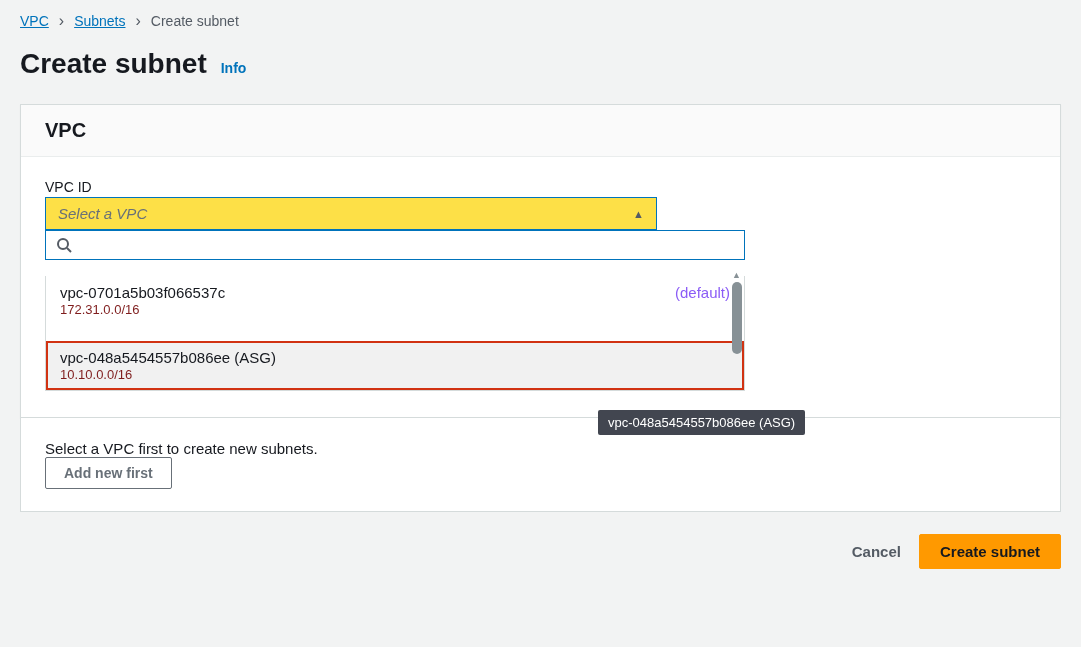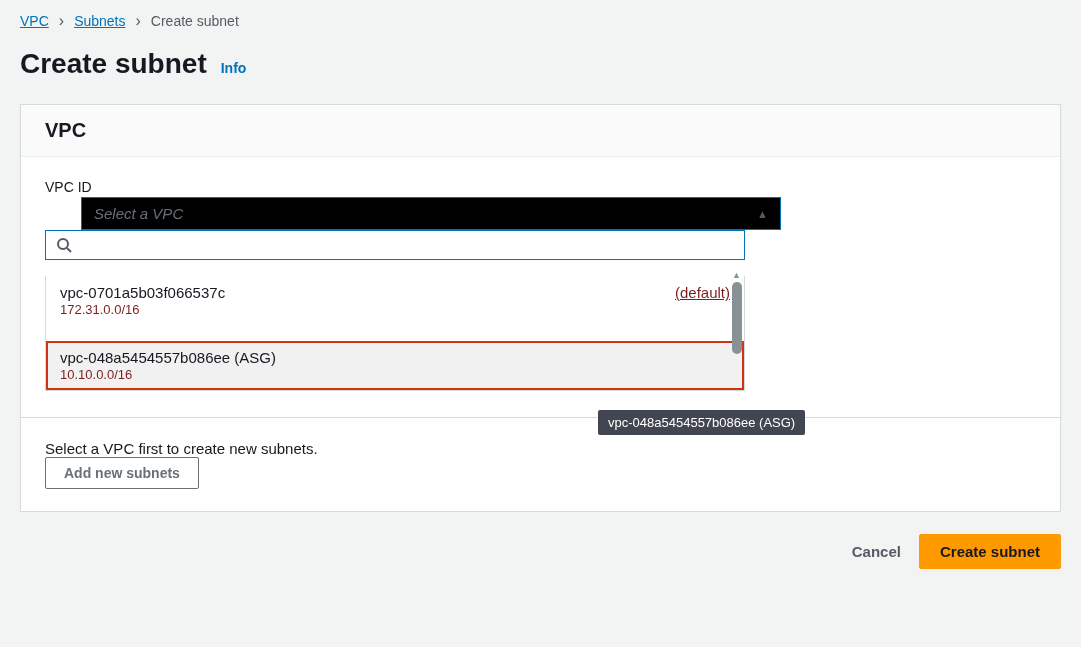--- a/index.html
+++ b/index.html
@@ -72,30 +72,29 @@
       font-weight: 400;
       color: #16191f;
       margin-bottom: 2px;
     }
     .field-desc {
       font-size: 12px;
       color: #687078;
       margin-bottom: 8px;
     }
     .select-box {
-      width: 700px;
+      width: 612px;
       border: 1px solid #0073bb;
-      background: #000000;
+      background: #fde047;
       padding: 7px 12px;
       display: flex;
       justify-content: space-between;
       align-items: center;
       cursor: pointer;
       position: relative;
-      margin-left: 36px;
     }
     .select-placeholder {
       color: #687078;
       font-style: italic;
       font-size: 15px;
     }
     .select-caret {
       color: #545b64;
       font-size: 11px;
     }
@@ -150,23 +149,22 @@
     .option-id {
       font-size: 15px;
       color: #16191f;
     }
     .option-cidr {
       font-size: 13px;
       color: #7f1d1d;
       margin-top: 1px;
     }
     .option-tag {
-      color: #7f1d1d;
-      font-size: 15px;
-      text-decoration: underline;
+      color: #8b5cf6;
+      font-size: 15px;
     }
     .scrollbar {
       position: absolute;
       right: 2px;
       top: 6px;
       width: 10px;
       height: 72px;
       background: #879196;
       border-radius: 5px;
     }
@@ -293,21 +291,21 @@
           <div class="scrollbar"></div>
         </div>
       </div>
     </div>
   </div>
 
   <div class="tooltip">vpc-048a5454557b086ee (ASG)</div>
 
   <div class="subnet-section">
     <div class="select-first-msg">Select a VPC first to create new subnets.</div>
-    <button class="add-subnet-btn">Add new subnets</button>
+    <button class="add-subnet-btn">Add new first</button>
   </div>
 
   <div class="footer-actions">
     <button class="btn-cancel">Cancel</button>
     <button class="btn-primary">Create subnet</button>
   </div>
 
 </div>
 
 </body></html>

